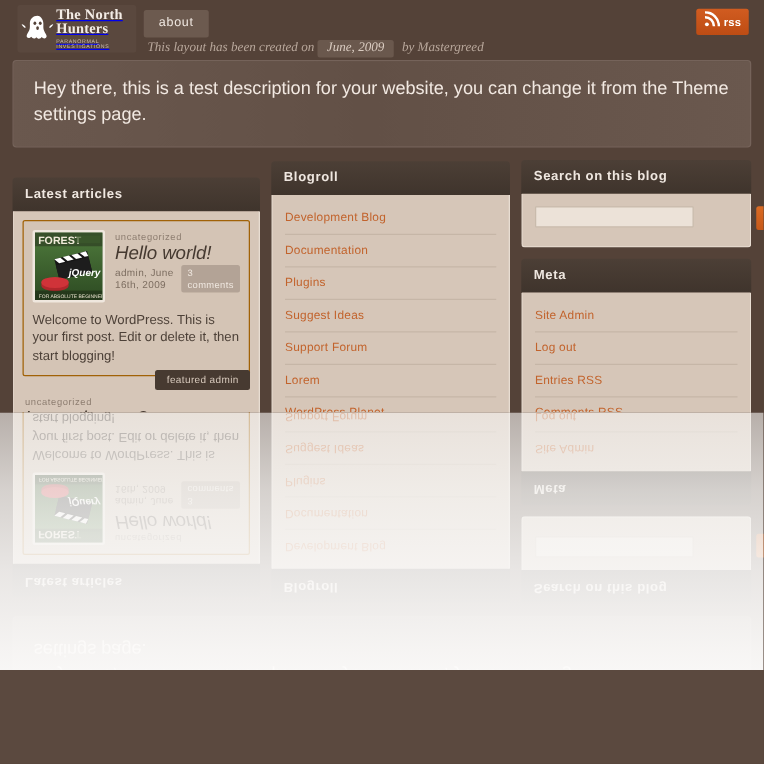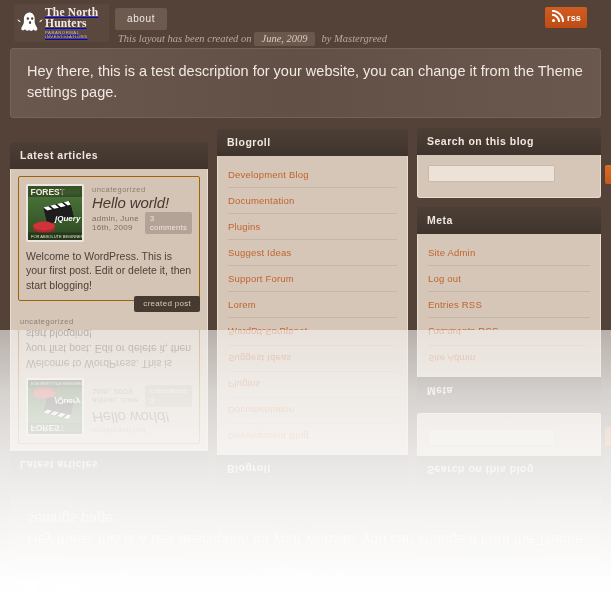--- a/index.html
+++ b/index.html
@@ -12,21 +12,21 @@
     overflow: hidden;
     background: #5b493f;
     font-family: "Liberation Sans", sans-serif;
     -webkit-font-smoothing: antialiased;
   }
 
   
   #stage {
     position: relative;
     width: 611px;
-    height: 611px;
+    height: 536px;
     overflow: hidden;
     background: #544238;
   }
   #page-real {
     position: absolute;
     left: 0; top: 0;
     width: 611px;
     height: 330px;
     overflow: hidden;
   }
@@ -143,21 +143,21 @@
     color: #d9cbc0;
     padding: 1px 7px 2px 7px;
     border-radius: 2px;
     margin: 0 3px;
   }
   .tagline .by {
     margin-left: 4px;
   }
   .rss-btn {
     position: absolute;
-    right: 24px;
+    right: 12px;
     top: 7px;
     width: 42px;
     height: 21px;
     background: #c8551b;
     background: linear-gradient(to bottom,#d15c20,#bd4c14);
     border-radius: 2px;
     display: flex;
     align-items: center;
     justify-content: center;
     gap: 3px;
@@ -431,21 +431,21 @@
                   <div class="art-meta-col">
                     <span class="cat">uncategorized</span>
                     <h2 class="art-title">Hello world!</h2>
                     <div class="art-byline">
                       <span><span>admin</span>, <span>June 16th, 2009</span></span>
                       <span class="cmt-chip">3 comments</span>
                     </div>
                   </div>
                 </div>
                 <div class="art-excerpt">Welcome to WordPress. This is your first post. Edit or delete it, then start blogging!</div>
-                <span class="featured-badge">created post</span>
+                <span class="featured-badge">featured admin</span>
               </div>
 
               <div class="article" style="border:none;background:transparent;padding:10px 2px 0 2px;">
                 <span class="cat">uncategorized</span>
                 <h2 class="art-title">Lorem ipsum 2</h2>
 
               </div>
 
             </div>
           </div>

